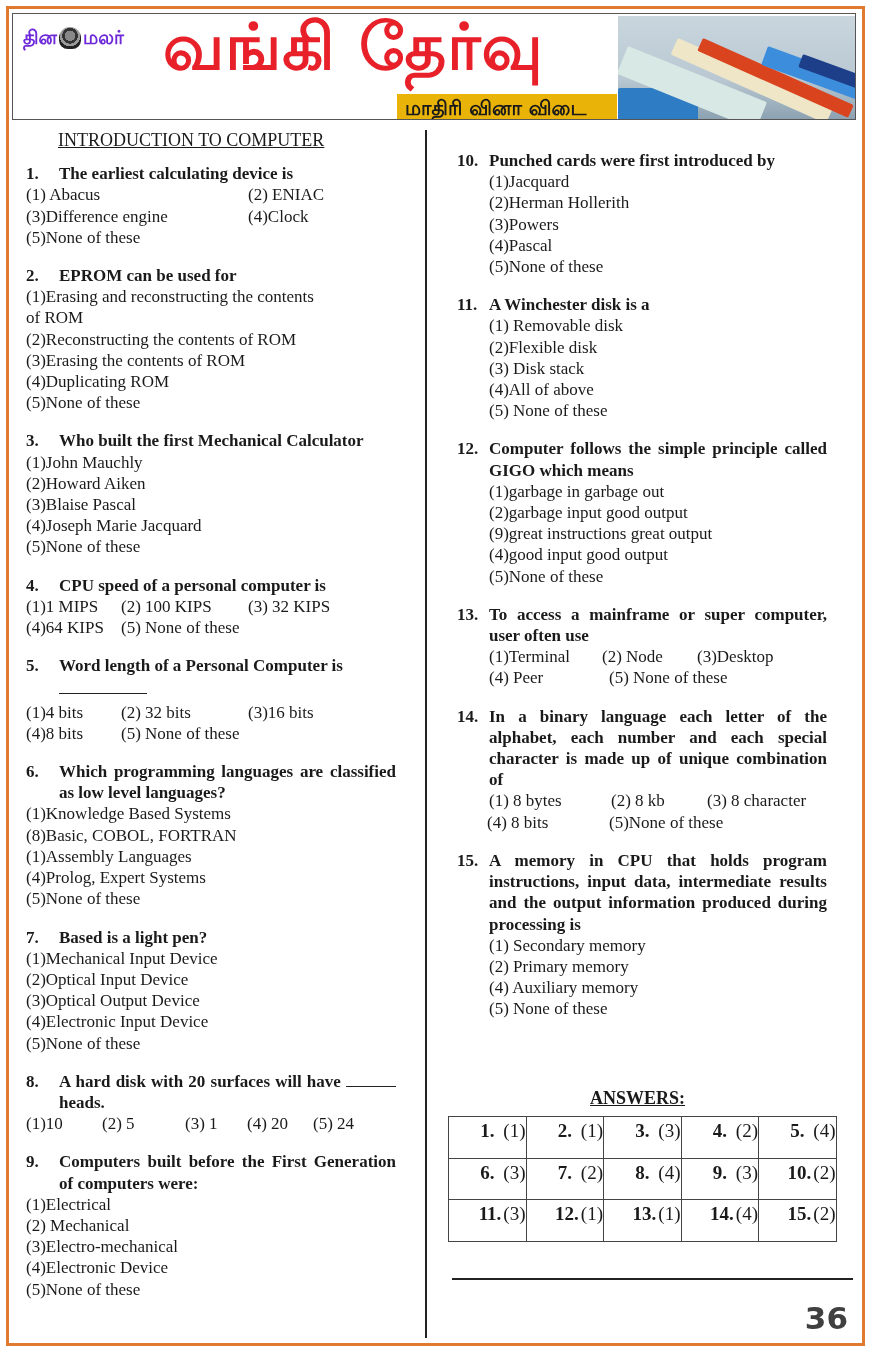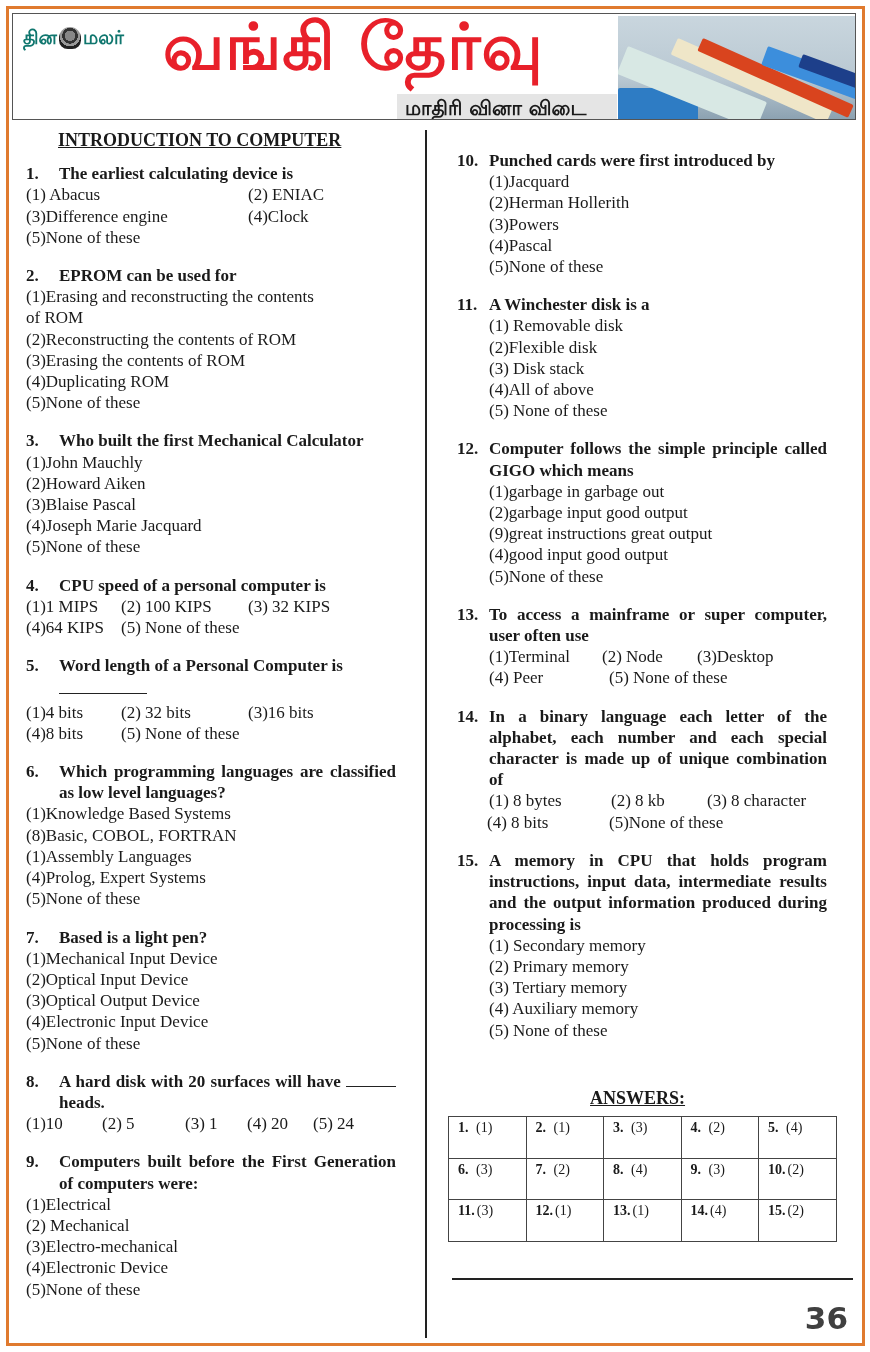--- a/index.html
+++ b/index.html
@@ -12,53 +12,53 @@
   }
 
   
   .header {
     position: absolute; left: 12px; top: 13px; width: 844px; height: 107px;
     border: 1px solid #555; background: #fff; overflow: hidden;
   }
   .logo {
     position: absolute; left: 10px; top: 6px; height: 36px;
     display: flex; align-items: center; gap: 2px;
-    font-family: "DejaVu Sans", sans-serif; font-weight: bold; font-size: 19px; color: #0f766e;
+    font-family: "DejaVu Sans", sans-serif; font-weight: bold; font-size: 19px; color: #6d28d9;
   }
   .logo-emblem {
     width: 22px; height: 22px; border-radius: 50% 50% 40% 40%;
     background: radial-gradient(circle at 50% 40%, #888 0 30%, #333 31% 45%, #999 46% 60%, #222 61%);
   }
   .title {
     position: absolute; left: 150px; top: -4px;
     font-family: "DejaVu Sans", sans-serif; font-weight: bold; font-size: 64px;
     color: #e8202a; letter-spacing: 1px; white-space: nowrap;
   }
   .subtitle-band {
     position: absolute; left: 384px; top: 80px; width: 220px; height: 30px;
-    background: #e5e5e5; color: #1a1a1a;
+    background: #eab308; color: #1a1a1a;
     font-family: "DejaVu Sans", sans-serif; font-weight: bold; font-size: 20px;
     display: flex; align-items: center; padding-left: 8px; white-space: nowrap;
   }
   .books-image {
     position: absolute; left: 605px; top: 2px; width: 237px; height: 105px;
     background: linear-gradient(180deg, #c9d6de 0%, #b9c8d2 60%, #8aa0b0 100%);
     overflow: hidden;
   }
   .book { position: absolute; border-radius: 2px; }
 
   
   .col { position: absolute; top: 128px; font-size: 17px; line-height: 21.2px; }
   .col-left { left: 26px; width: 370px; }
   .col-right { left: 457px; width: 370px; top: 150px; }
   .divider {
     position: absolute; left: 425px; top: 130px; width: 2px; height: 1208px; background: #222;
   }
   .section-title {
-    font-weight: bold; text-decoration: underline; font-size: 18px;
+    font-weight: normal; text-decoration: underline; font-size: 18px;
     margin-left: 32px; margin-bottom: 12px; margin-top: 2px;
   }
   .question { margin-bottom: 17px; }
   .q-head { display: flex; font-weight: bold; }
   .q-num { width: 33px; flex: none; }
   .col-right .q-num { width: 32px; }
   .q-text { flex: 1; text-align: justify; text-align-last: left; }
   .opts { }
   .col-right .opts { margin-left: 32px; }
   .opt-row { display: flex; white-space: nowrap; }
@@ -66,21 +66,22 @@
   .blank-line { display: inline-block; width: 88px; border-bottom: 1px solid #222; height: 18px; margin-left: 33px; margin-top: 0px; margin-bottom: 2px; }
   .blank-inline { display: inline-block; width: 50px; border-bottom: 1px solid #222; height: 15px; vertical-align: baseline; }
 
   
   .answers-title {
     position: absolute; left: 590px; top: 1088px; font-weight: bold; font-size: 18px;
     text-decoration: underline;
   }
   .answers-table {
     position: absolute; left: 448px; top: 1116px; border-collapse: collapse;
-    font-size: 14px;
+    font-size: 19px;
+    text-align: right;
   }
   .answers-table td {
     width: 77.5px; height: 41.5px; border: 1.5px solid #444; vertical-align: top;
     padding: 3px 0 0 9px; white-space: nowrap;
   }
   .ans-num { font-weight: bold; }
   .ans-val { margin-left: 4px; }
   .footer-rule {
     position: absolute; left: 452px; top: 1278px; width: 401px; height: 1.5px; background: #222;
   }
@@ -434,23 +435,20 @@
     <div class="q-head">
       <span class="q-num">15.</span>
       <span class="q-text">A memory in CPU that holds program instructions, input data, intermediate results and the output information produced during processing is</span>
     </div>
     <div class="opts">
       <div class="opt-row">
           <span class="opt">(1) Secondary memory</span>
         </div>
       <div class="opt-row">
           <span class="opt">(2) Primary memory</span>
-        </div>
-      <div class="opt-row">
-          <span class="opt">(3) Tertiary memory</span>
         </div>
       <div class="opt-row">
           <span class="opt">(4) Auxiliary memory</span>
         </div>
       <div class="opt-row">
           <span class="opt">(5) None of these</span>
         </div>
     </div>
   </div>
 </div>

